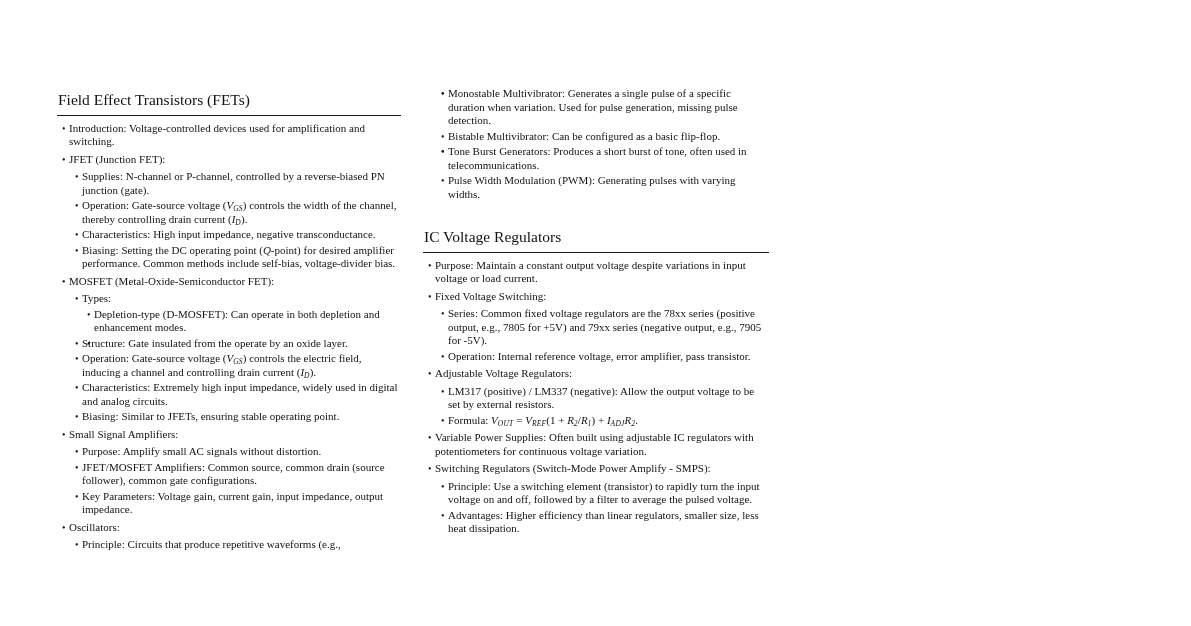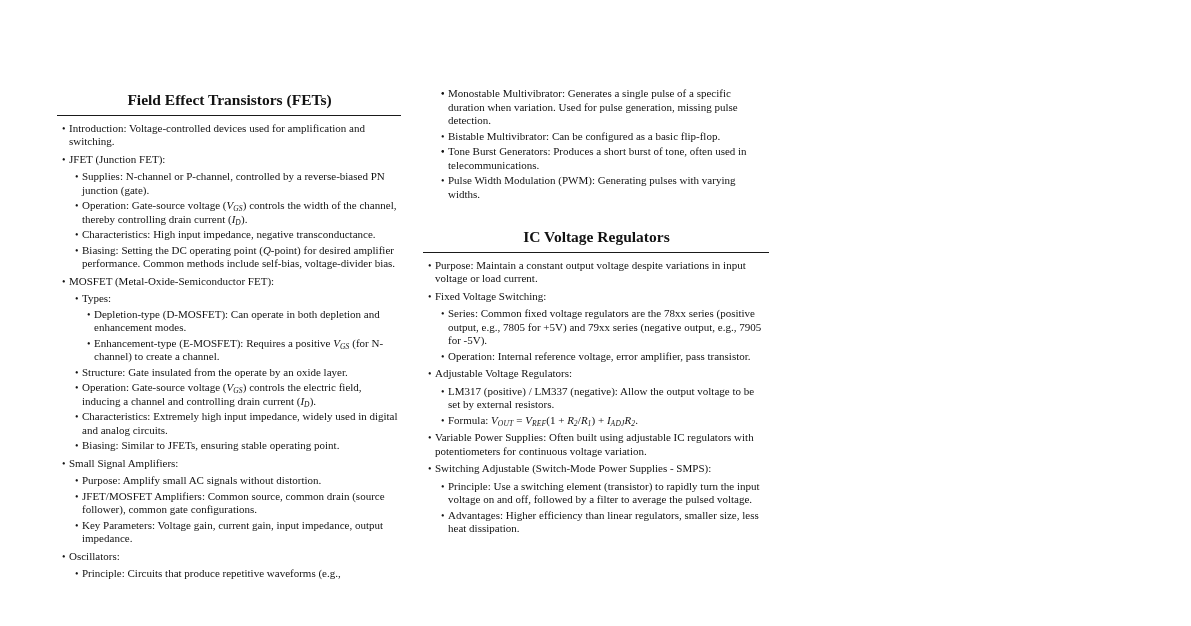--- a/index.html
+++ b/index.html
@@ -17,26 +17,25 @@
   }
   .col {
     position: absolute;
     top: 0;
   }
   .col.left  { left: 57px;  top: 91px; width: 344px; }
   .col.right { left: 423px; top: 81px; width: 346px; }
 
   .sec-heading {
     font-size: 15.5px;
-    font-weight: bold;
+    font-weight: normal;
     line-height: 1.2;
     margin: 0;
     padding: 0 0 5px 1px;
     border-bottom: 1.5px solid #1a1a1a;
-    text-align: center;
   }
   .col.right .sec-heading { margin-top: 27px; }
 
   .list { margin-top: 6px; }
 
   .item {
     position: relative;
     font-size: 11px;
     line-height: 13.5px;
     margin: 2px 0;
@@ -73,21 +72,21 @@
     <div class="list">
         <div class="item l1"><span class="bullet">•</span><span>Introduction: Voltage-controlled devices used for amplification and switching.</span></div>
         <div class="item l1"><span class="bullet">•</span><span>JFET (Junction FET):</span></div>
         <div class="item l2"><span class="bullet">•</span><span>Supplies: N-channel or P-channel, controlled by a reverse-biased PN junction (gate).</span></div>
         <div class="item l2"><span class="bullet">•</span><span>Operation: Gate-source voltage (<span class="mv">V<sub>GS</sub></span>) controls the width of the channel, thereby controlling drain current (<span class="mv">I<sub>D</sub></span>).</span></div>
         <div class="item l2"><span class="bullet">•</span><span>Characteristics: High input impedance, negative transconductance.</span></div>
         <div class="item l2"><span class="bullet">•</span><span>Biasing: Setting the DC operating point (<span class="mv">Q</span>-point) for desired amplifier performance. Common methods include self-bias, voltage-divider bias.</span></div>
         <div class="item l1"><span class="bullet">•</span><span>MOSFET (Metal-Oxide-Semiconductor FET):</span></div>
         <div class="item l2"><span class="bullet">•</span><span>Types:</span></div>
         <div class="item l3"><span class="bullet">•</span><span>Depletion-type (D-MOSFET): Can operate in both depletion and enhancement modes.</span></div>
-        <div class="item l3"><span class="bullet">•</span><span>Enhancement-type (E-MOSFET): Requires a positive <span class="mv">V<sub>GS</sub></span> (for N-channel) to create a channel.</span></div>
+        <div class="item l3"><span class="bullet">•</span></div>
         <div class="item l2"><span class="bullet">•</span><span>Structure: Gate insulated from the operate by an oxide layer.</span></div>
         <div class="item l2"><span class="bullet">•</span><span>Operation: Gate-source voltage (<span class="mv">V<sub>GS</sub></span>) controls the electric field, inducing a channel and controlling drain current (<span class="mv">I<sub>D</sub></span>).</span></div>
         <div class="item l2"><span class="bullet">•</span><span>Characteristics: Extremely high input impedance, widely used in digital and analog circuits.</span></div>
         <div class="item l2"><span class="bullet">•</span><span>Biasing: Similar to JFETs, ensuring stable operating point.</span></div>
         <div class="item l1"><span class="bullet">•</span><span>Small Signal Amplifiers:</span></div>
         <div class="item l2"><span class="bullet">•</span><span>Purpose: Amplify small AC signals without distortion.</span></div>
         <div class="item l2"><span class="bullet">•</span><span>JFET/MOSFET Amplifiers: Common source, common drain (source follower), common gate configurations.</span></div>
         <div class="item l2"><span class="bullet">•</span><span>Key Parameters: Voltage gain, current gain, input impedance, output impedance.</span></div>
         <div class="item l1"><span class="bullet">•</span><span>Oscillators:</span></div>
         <div class="item l2"><span class="bullet">•</span><span>Principle: Circuits that produce repetitive waveforms (e.g.,</span></div>
@@ -106,19 +105,19 @@
     <h2 class="sec-heading">IC Voltage Regulators</h2>
     <div class="list">
         <div class="item l1"><span class="bullet">•</span><span>Purpose: Maintain a constant output voltage despite variations in input voltage or load current.</span></div>
         <div class="item l1"><span class="bullet">•</span><span>Fixed Voltage Switching:</span></div>
         <div class="item l2"><span class="bullet">•</span><span>Series: Common fixed voltage regulators are the 78xx series (positive output, e.g., 7805 for +5V) and 79xx series (negative output, e.g., 7905 for -5V).</span></div>
         <div class="item l2"><span class="bullet">•</span><span>Operation: Internal reference voltage, error amplifier, pass transistor.</span></div>
         <div class="item l1"><span class="bullet">•</span><span>Adjustable Voltage Regulators:</span></div>
         <div class="item l2"><span class="bullet">•</span><span>LM317 (positive) / LM337 (negative): Allow the output voltage to be set by external resistors.</span></div>
         <div class="item l2"><span class="bullet">•</span><span>Formula: <span class="mv">V<sub>OUT</sub></span> = <span class="mv">V<sub>REF</sub></span>(1 + <span class="mv">R<sub>2</sub></span>/<span class="mv">R<sub>1</sub></span>) + <span class="mv">I<sub>ADJ</sub></span><span class="mv">R<sub>2</sub></span>.</span></div>
         <div class="item l1"><span class="bullet">•</span><span>Variable Power Supplies: Often built using adjustable IC regulators with potentiometers for continuous voltage variation.</span></div>
-        <div class="item l1"><span class="bullet">•</span><span>Switching Adjustable (Switch-Mode Power Supplies - SMPS):</span></div>
+        <div class="item l1"><span class="bullet">•</span><span>Switching Regulators (Switch-Mode Power Amplify - SMPS):</span></div>
         <div class="item l2"><span class="bullet">•</span><span>Principle: Use a switching element (transistor) to rapidly turn the input voltage on and off, followed by a filter to average the pulsed voltage.</span></div>
         <div class="item l2"><span class="bullet">•</span><span>Advantages: Higher efficiency than linear regulators, smaller size, less heat dissipation.</span></div>
       </div>
   </section>
 
 </div>
 
 </body></html>

